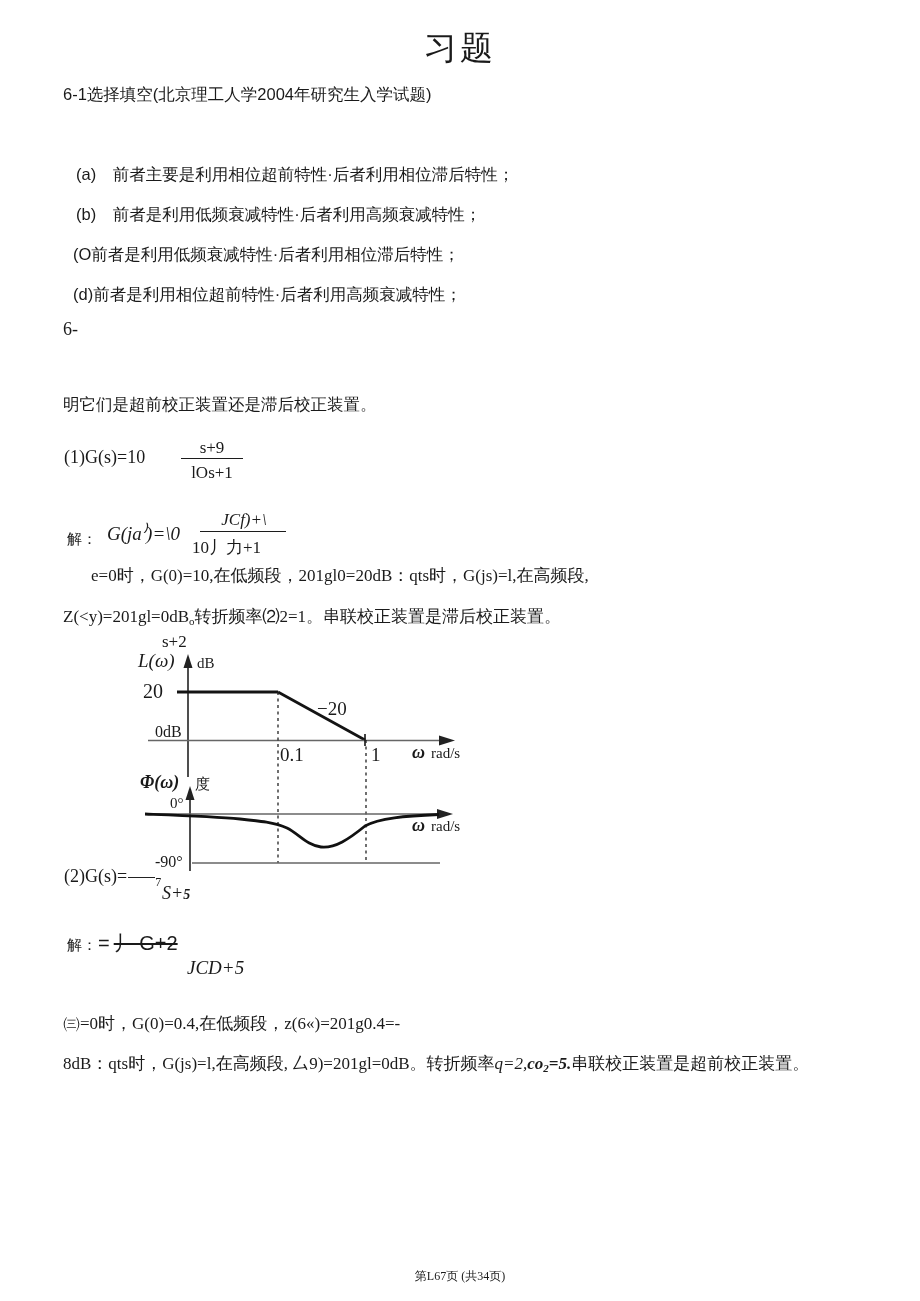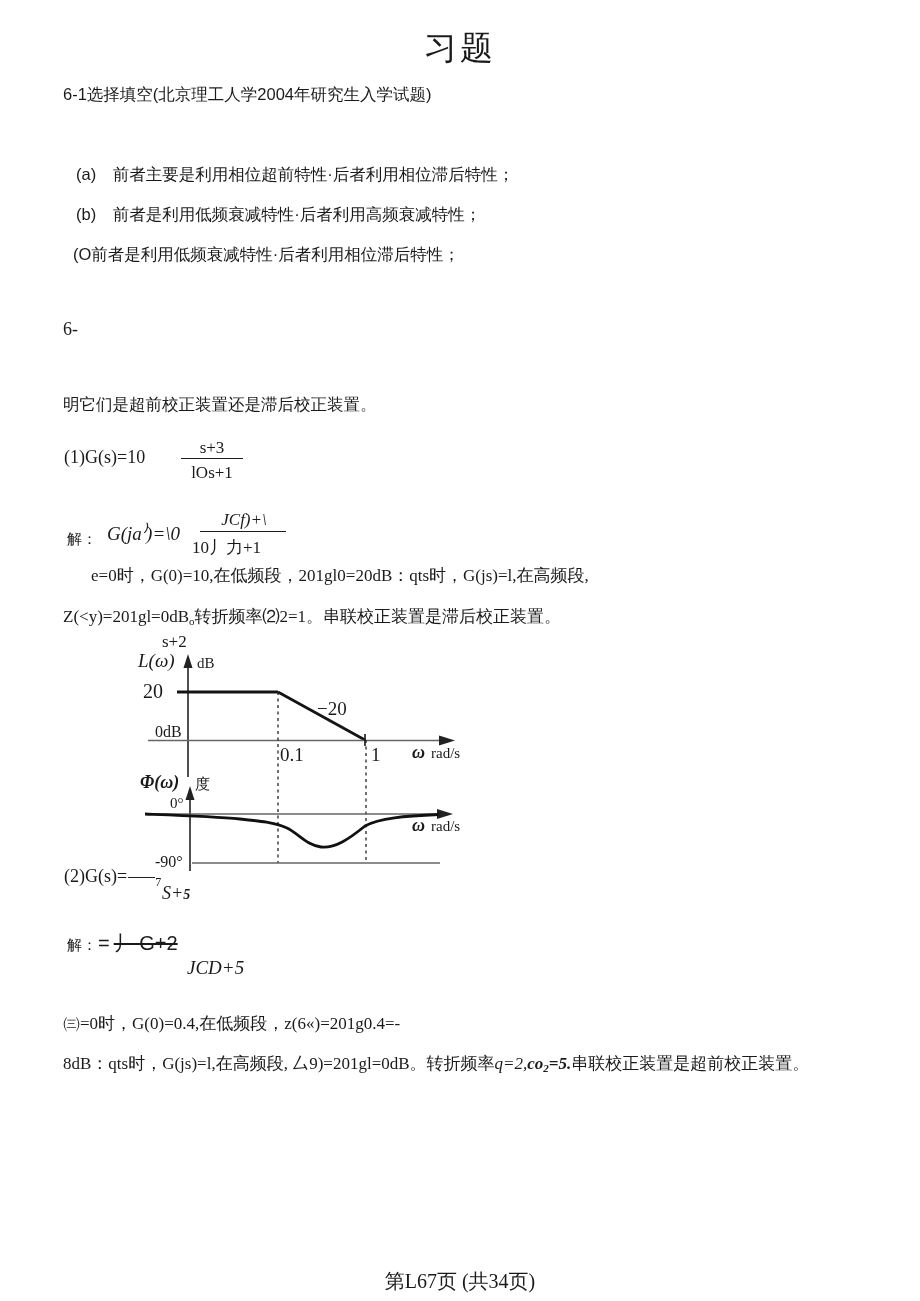--- a/index.html
+++ b/index.html
@@ -24,26 +24,27 @@
 <body>
 
 <div class="page">
 
   <div class="abs sans center" style="left:0;top:26px;width:920px;font-size:33px;letter-spacing:3px;">习题</div>
 
   <div class="abs sans" style="left:63px;top:84px;font-size:16.5px;">6-1选择填空(北京理工人学2004年研究生入学试题)</div>
   <div class="abs sans" style="left:76px;top:164px;font-size:16.5px;">(a)　前者主要是利用相位超前特性·后者利用相位滞后特性；</div>
   <div class="abs sans" style="left:76px;top:204px;font-size:16.5px;">(b)　前者是利用低频衰减特性·后者利用高频衰减特性；</div>
   <div class="abs sans" style="left:73px;top:244px;font-size:16.5px;">(O前者是利用低频衰减特性·后者利用相位滞后特性；</div>
+  <div class="abs sans" style="left:73px;top:284px;font-size:16.5px;">(d)前者是利用相位超前特性·后者利用高频衰减特性；</div>
 
   <div class="abs serif" style="left:63px;top:319px;font-size:18px;">6-</div>
   <div class="abs sans" style="left:63px;top:394px;font-size:16.5px;">明它们是超前校正装置还是滞后校正装置。</div>
 
   <div class="abs serif" style="left:64px;top:447px;font-size:18px;">(1)G(s)=10</div>
-  <div class="fracnum" style="left:183px;top:438px;width:58px;font-size:17px;">s+3</div>
+  <div class="fracnum" style="left:183px;top:438px;width:58px;font-size:17px;">s+9</div>
   <div class="fracbar" style="left:181px;top:458px;width:62px;"></div>
   <div class="fracden" style="left:182px;top:463px;width:60px;font-size:17px;">lOs+1</div>
 
   <div class="abs serif" style="left:67px;top:530px;font-size:15px;">解：</div>
   <div class="abs serif it" style="left:107px;top:520px;font-size:19px;">G(ja⁾)=\0</div>
   <div class="fracnum it" style="left:203px;top:510px;width:82px;font-size:17px;">JCf)+\</div>
   <div class="fracbar" style="left:200px;top:531px;width:86px;"></div>
   <div class="fracden" style="left:184px;top:536px;width:85px;font-size:17px;">10丿力+1</div>
 
   <div class="abs serif" style="left:63px;top:564px;font-size:17px;margin-left:28px;">e=0时，G(0)=10,在低频段，201gl0=20dB：qts时，G(js)=l,在高频段,</div>
@@ -88,15 +89,15 @@
   <div class="abs serif" style="left:64px;top:866px;font-size:18px;"><span>(2)G(s)=</span><span class="dash-seg"></span><span class="sub7 serif">7</span></div>
   <div class="abs serif it" style="left:162px;top:883px;font-size:18px;"><span>S+</span><span class="b" style="font-size:14px;">5</span></div>
 
   <div class="abs serif" style="left:67px;top:936px;font-size:15px;">解：</div>
   <div class="abs sans" style="left:98px;top:930px;font-size:20px;font-weight:500;"><span>=</span> <span class="strike">丿 G+2</span></div>
   <div class="abs serif it" style="left:187px;top:957px;font-size:19px;">JCD+5</div>
 
   <div class="abs serif" style="left:63px;top:1012px;font-size:17px;">㈢=0时，G(0)=0.4,在低频段，z(6«)=201g0.4=-</div>
   <div class="abs serif" style="left:63px;top:1052px;font-size:17px;"><span>8dB：qts时，G(js)=l,在高频段, 厶9)=201gl=0dB。转折频率</span><span class="it">q=2,</span><span class="it b">co</span><span class="it b subsmall">2</span><span class="it b">=5.</span><span>串联校正装置是超前校正装置。</span></div>
 
-  <div class="abs serif center" style="left:0;top:1268px;width:920px;font-size:20px;">第L67页 (共34页)</div>
+  <div class="abs serif center" style="left:0;top:1268px;width:920px;font-size:12px;">第L67页 (共34页)</div>
 
 </div>
 
 </body></html>

